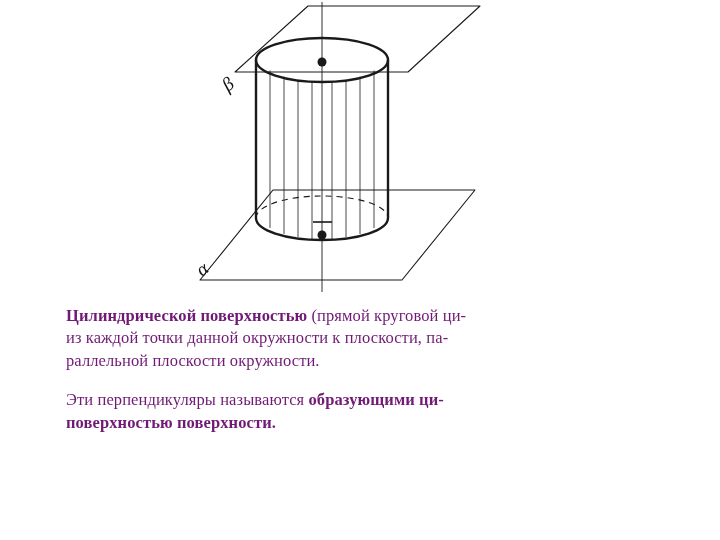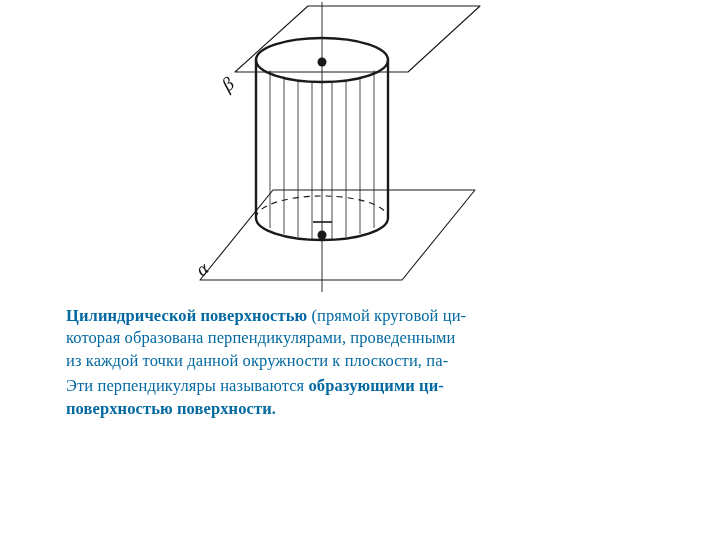--- a/index.html
+++ b/index.html
@@ -28,33 +28,33 @@
   #text-block {
     position: absolute;
     left: 66px;
     top: 305px;
     width: 600px;
   }
   .para {
     font-family: "Liberation Serif", serif;
     font-size: 16.5px;
     line-height: 1.36;
-    color: #0369a1;
+    color: #701a75;
     text-align: left;
     letter-spacing: 0.1px;
   }
   .para .ln {
     display: block;
     white-space: pre;
   }
   .b {
     font-weight: bold;
   }
   .p2 {
-    margin-top: 3px;
+    margin-top: 17px;
   }
 </style>
 </head>
 <body>
 
 <div id="page">
 
   <div id="figure">
     <svg width="360" height="300" viewBox="0 0 360 300" xmlns="http://www.w3.org/2000/svg">
       <g fill="none" stroke="#1a1a1a" stroke-width="1.1" stroke-linejoin="round">
@@ -95,22 +95,22 @@
 
       <text x="48" y="92" font-family="Liberation Serif, serif" font-size="19" font-style="italic" fill="#111111" transform="rotate(-38 48 92)">β</text>
       <text x="22" y="277" font-family="Liberation Serif, serif" font-size="19" font-style="italic" fill="#111111" transform="rotate(-38 22 277)">α</text>
     </svg>
   </div>
 
   <div id="text-block">
 
     <div class="para">
       <span class="ln"><span class="b">Цилиндрической поверхностью </span><span>(прямой круговой ци-</span></span>
-      <span class="ln">которая образована перпендикулярами, проведенными</span>
       <span class="ln">из каждой точки данной окружности к плоскости, па-</span>
+      <span class="ln">раллельной плоскости окружности.</span>
     </div>
 
     <div class="para p2">
       <span class="ln"><span>Эти перпендикуляры называются </span><span class="b">образующими ци-</span></span>
       <span class="ln b">поверхностью поверхности.</span>
     </div>
 
   </div>
 
 </div>

